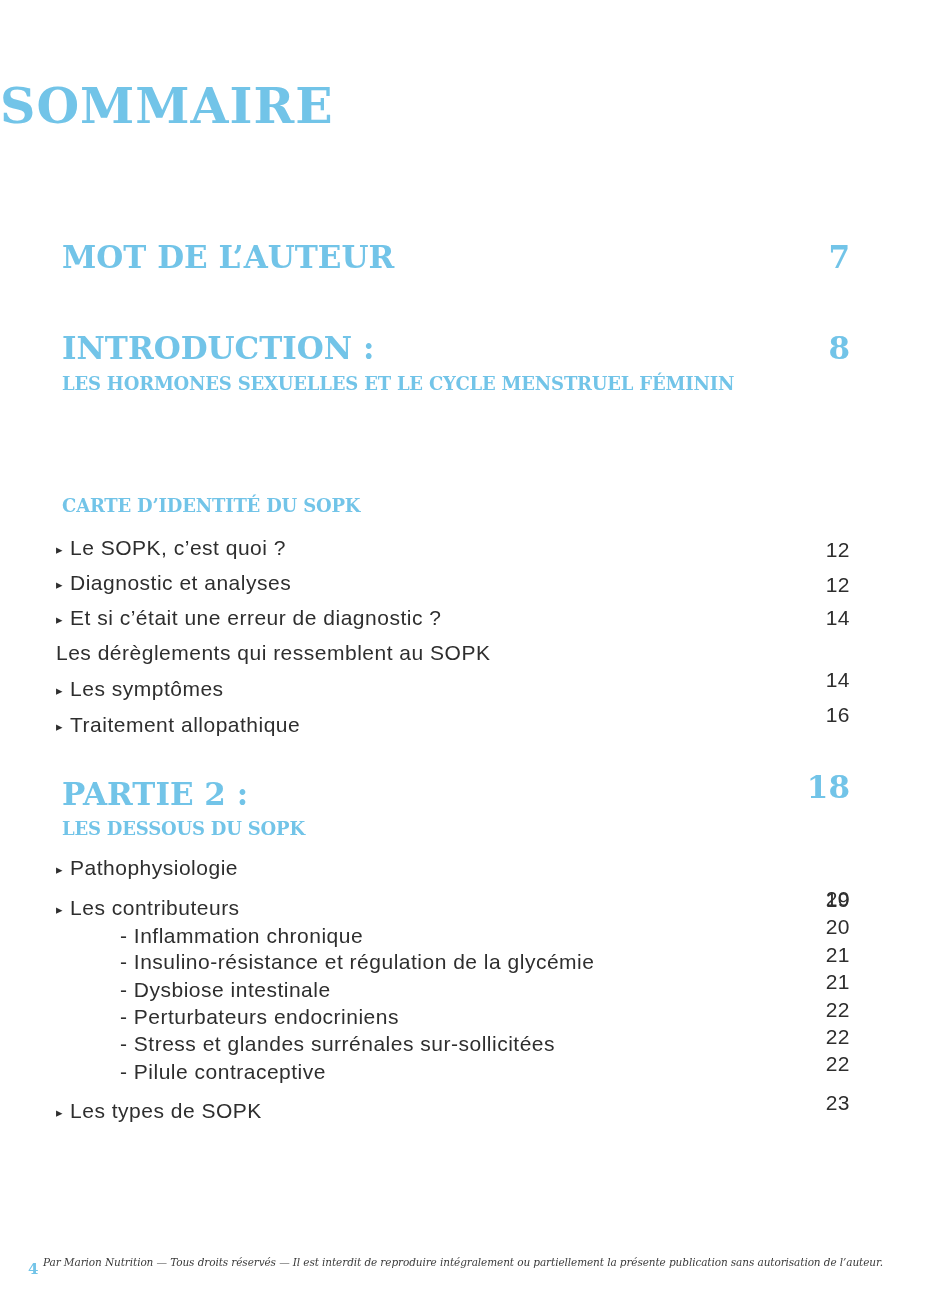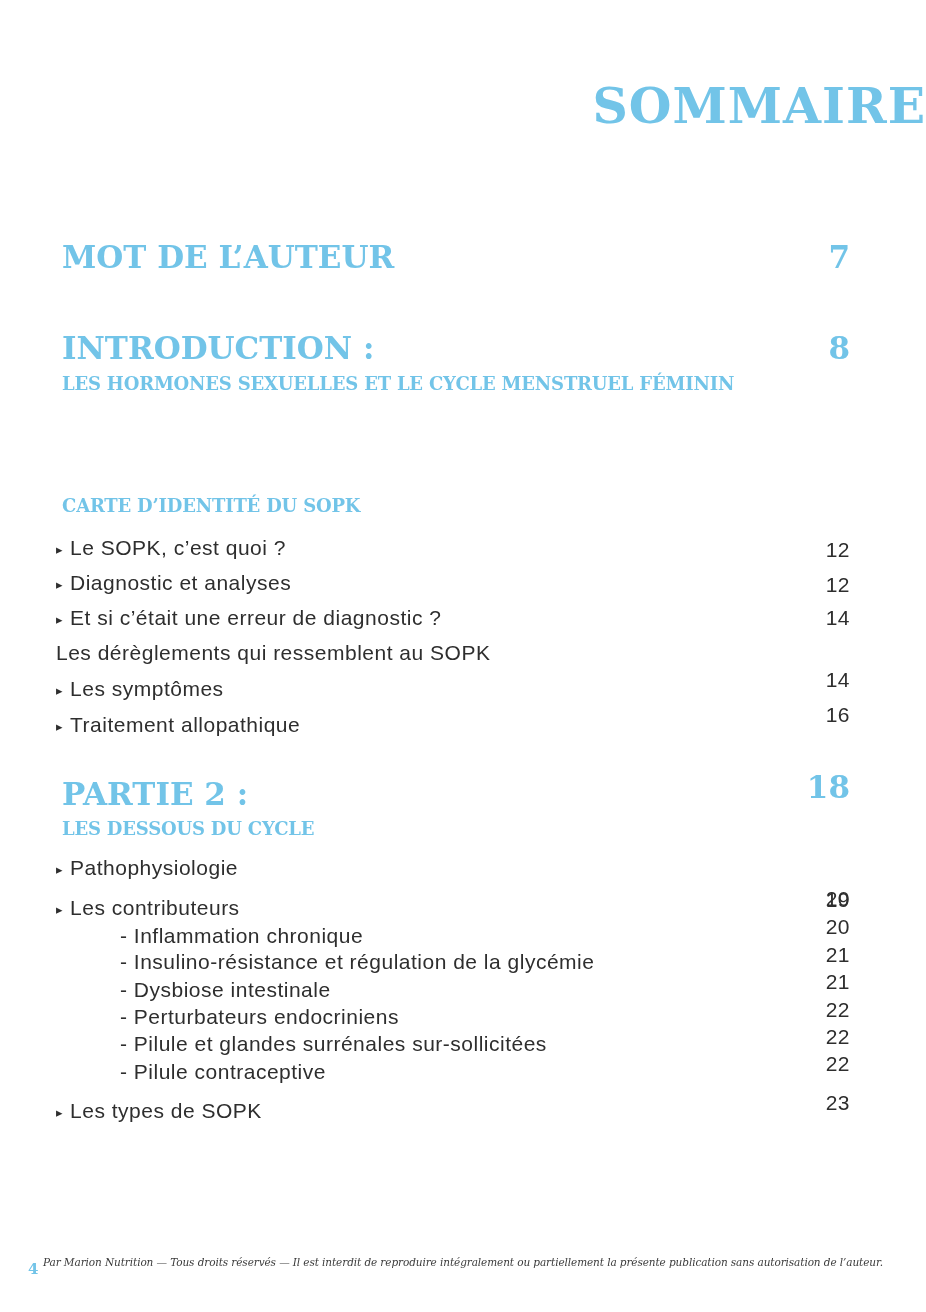--- a/index.html
+++ b/index.html
@@ -7,21 +7,21 @@
   html,body { background:#fff; }
   .page {
     position:relative;
     width:926px; height:1312px;
     background:#ffffff;
     overflow:hidden;
     font-family:"Liberation Sans", sans-serif;
   }
   .title {
     position:absolute; top:82px; left:0; width:100%;
-    text-align:right;
+    text-align:left;
     font-family:"DejaVu Serif", serif;
     font-weight:bold;
     font-size:49px; line-height:1;
     color:var(--accent);
     letter-spacing:1px;
   }
   .hrow {
     position:absolute; left:62px; right:76px;
     display:flex; justify-content:space-between; align-items:flex-end;
   }
@@ -121,41 +121,41 @@
   <div class="item" style="top:677px"><span class="bullet">▸</span><span>Les symptômes</span></div>
   <div class="num" style="top:668px">14</div>
 
   <div class="item" style="top:713px"><span class="bullet">▸</span><span>Traitement allopathique</span></div>
   <div class="num" style="top:703px">16</div>
 
   <div class="hrow" style="top:779px">
     <span class="heading">PARTIE 2&nbsp;:</span>
   </div>
   <div class="bignum-abs" style="top:772px">18</div>
-  <div class="subtitle" style="top:819px">LES DESSOUS DU CYCLE</div>
+  <div class="subtitle" style="top:819px">LES DESSOUS DU SOPK</div>
 
   <div class="item" style="top:856px"><span class="bullet">▸</span><span>Pathophysiologie</span></div>
   <div class="num" style="top:888px">19</div>
 
   <div class="item" style="top:896px"><span class="bullet">▸</span><span>Les contributeurs</span></div>
   <div class="num" style="top:887px">20</div>
 
   <div class="item sub" style="top:924px"><span>- Inflammation chronique</span></div>
   <div class="num" style="top:915px">20</div>
 
   <div class="item sub" style="top:950px"><span>- Insulino-résistance et régulation de la glycémie</span></div>
   <div class="num" style="top:943px">21</div>
 
   <div class="item sub" style="top:978px"><span>- Dysbiose intestinale</span></div>
   <div class="num" style="top:970px">21</div>
 
   <div class="item sub" style="top:1005px"><span>- Perturbateurs endocriniens</span></div>
   <div class="num" style="top:998px">22</div>
 
-  <div class="item sub" style="top:1032px"><span>- Pilule et glandes surrénales sur-sollicitées</span></div>
+  <div class="item sub" style="top:1032px"><span>- Stress et glandes surrénales sur-sollicitées</span></div>
   <div class="num" style="top:1025px">22</div>
 
   <div class="item sub" style="top:1060px"><span>- Pilule contraceptive</span></div>
   <div class="num" style="top:1052px">22</div>
 
   <div class="item" style="top:1099px"><span class="bullet">▸</span><span>Les types de SOPK</span></div>
   <div class="num" style="top:1091px">23</div>
 
   <div class="footer-line">Par Marion Nutrition — Tous droits réservés — Il est interdit de reproduire intégralement ou partiellement la présente publication sans autorisation de l’auteur.</div>
   <div class="corner-pagenum">4</div>

